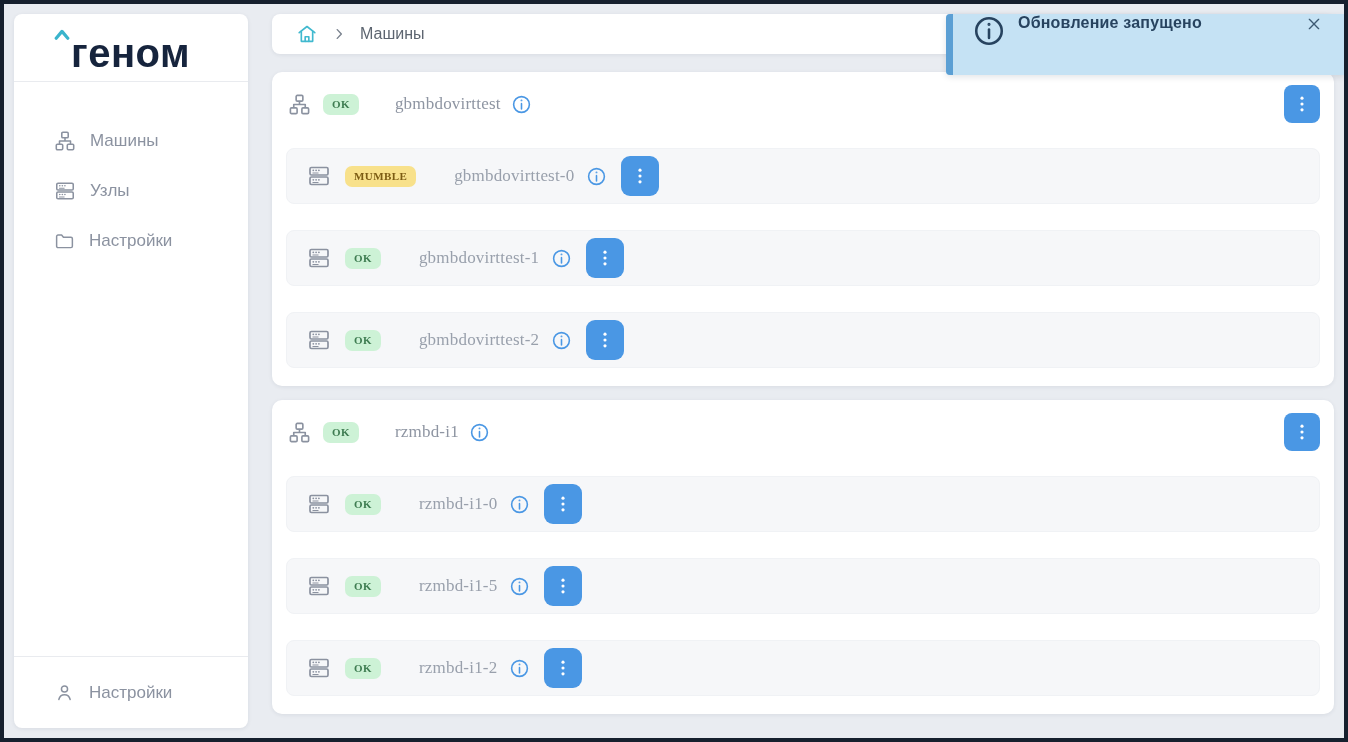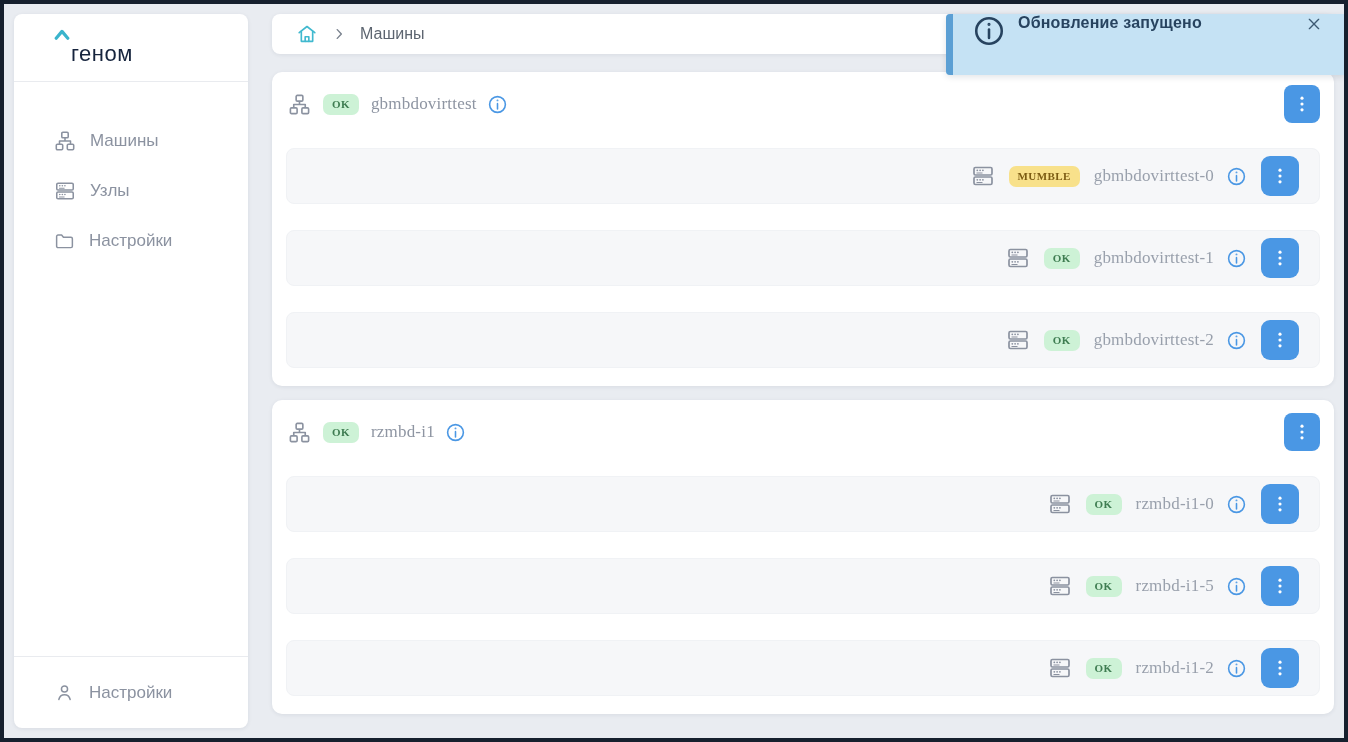--- a/index.html
+++ b/index.html
@@ -30,21 +30,21 @@
     overflow: hidden;
   }
   .logo-block {
     height: 68px;
     display: flex; align-items: center;
     padding-left: 40px;
     border-bottom: 1px solid #e9ebef;
   }
   .logo-mark { color: var(--logo-mark-teal,#3ab4cc); display: inline-flex; align-self: flex-start; margin: 14px 1px 0 0; }
   .logo-text {
-    font-size: 22px; font-weight: 400;
+    font-size: 40px; font-weight: 700;
     color: var(--logo-text-navy,#16243d);
     letter-spacing: .5px;
     margin-top: 12px;
   }
   .nav { padding-top: 34px; display: flex; flex-direction: column; }
   .nav-item, .footer-item {
     height: 50px;
     display: flex; align-items: center; gap: 14px;
     padding-left: 40px;
     color: #8b92a0;
@@ -91,24 +91,23 @@
   }
   .machine-row {
     height: 56px;
     background: #f6f7f9;
     border: 1px solid #f0f2f5;
     border-radius: 8px;
     display: flex; align-items: center;
     gap: 14px;
     padding: 0 20px;
     margin-bottom: 26px;
-    justify-content: flex-end;
   }
   .machine-row:last-child { margin-bottom: 0; }
-  .item-name { color: #99a0ac; font-size: 17px; letter-spacing: .2px; }
+  .item-name { color: #99a0ac; font-size: 17px; letter-spacing: .2px; margin-left: 24px; }
   .item-name.group { color: #8e95a2; }
 
   .badge {
     font-size: 11px; font-weight: 700;
     padding: 5px 9px;
     border-radius: 7px;
     letter-spacing: .4px;
     line-height: 1;
   }
   .badge-ok { background: var(--badge-ok-bg,#cdf2d6); color: var(--badge-ok-text,#3f7d52); }

